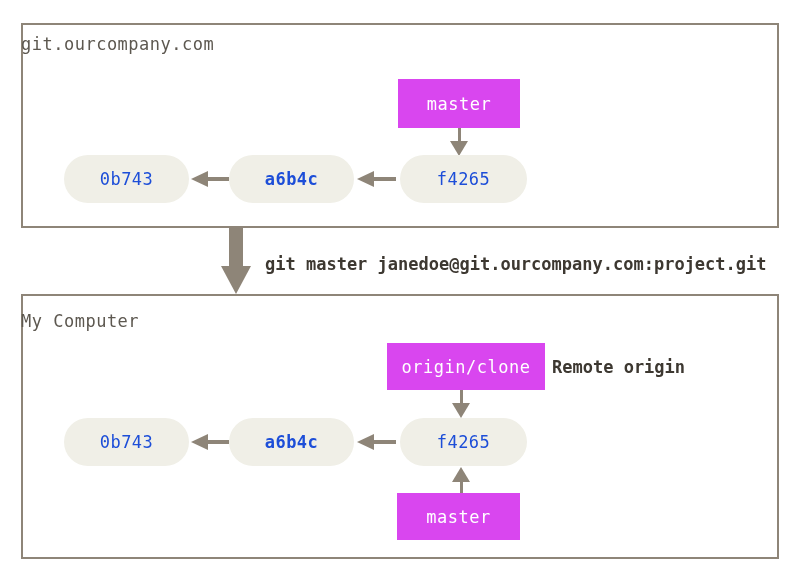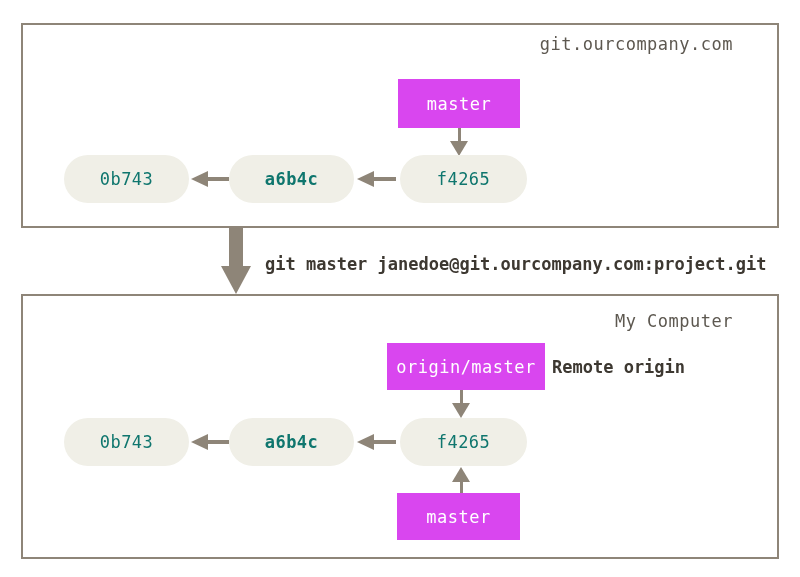--- a/index.html
+++ b/index.html
@@ -7,37 +7,37 @@
     position:relative;width:800px;height:577px;background:#ffffff;overflow:hidden;
     font-family:"DejaVu Sans Mono","Liberation Mono",monospace;
   }
   .repo-box{
     position:absolute;box-sizing:border-box;
     border:2px solid #8e8578;background:transparent;
   }
   .box-top{left:21px;top:23px;width:758px;height:205px;}
   .box-bottom{left:21px;top:294px;width:758px;height:265px;}
   .box-title{
-    position:absolute;left:21px;width:712px;text-align:right;
+    position:absolute;left:21px;width:712px;text-align:left;
     font-size:17px;line-height:20px;color:#5d5850;letter-spacing:0.5px;
   }
   .title-top{top:34px;}
   .title-bottom{top:311px;}
   .branch-box{
     position:absolute;background:#d946ef;color:#ffffff;
     display:flex;align-items:center;justify-content:center;
     font-size:17px;letter-spacing:0.5px;
   }
   .branch-master-remote{left:398px;top:79px;width:122px;height:49px;}
   .branch-origin-master{left:387px;top:343px;width:158px;height:47px;}
   .branch-master-local{left:397px;top:493px;width:123px;height:47px;}
   .commit-bubble{
     position:absolute;height:48px;border-radius:24px;background:#f0efe7;
     display:flex;align-items:center;justify-content:center;
-    font-size:17px;color:#0f766e;letter-spacing:0.5px;
+    font-size:17px;color:#1d4ed8;letter-spacing:0.5px;
   }
   .row-top{top:155px;}
   .row-bottom{top:418px;}
   .pos-b1{left:64px;width:125px;}
   .pos-b2{left:229px;width:125px;font-weight:bold;}
   .pos-b3{left:400px;width:127px;}
   .shaft{position:absolute;background:#8e8578;}
   .tri{position:absolute;width:0;height:0;}
   .tri-left{border-top:8px solid transparent;border-bottom:8px solid transparent;border-right:17px solid #8e8578;}
   .tri-down{border-left:9px solid transparent;border-right:9px solid transparent;border-top:15px solid #8e8578;}
@@ -82,21 +82,21 @@
   <div class="shaft" style="left:373px;top:177px;width:23px;height:4px;"></div>
 
   <div class="shaft big-arrow-shaft"></div>
   <div class="tri big-arrow-head"></div>
   <div class="label-text clone-cmd">git master janedoe@git.ourcompany.com:project.git</div>
 
   <div class="repo-box box-bottom"></div>
   <div class="box-title title-bottom">My Computer</div>
 
   <div class="branch-box branch-origin-master">
-    <span>origin/master</span>
+    <span>origin/clone</span>
   </div>
   <div class="label-text remote-label">Remote origin</div>
 
   <div class="shaft" style="left:460px;top:390px;width:3px;height:14px;"></div>
   <div class="tri tri-down" style="left:452px;top:403px;"></div>
 
   <div class="commit-bubble row-bottom pos-b1">
     <span>0b743</span>
   </div>
   <div class="commit-bubble row-bottom pos-b2">

